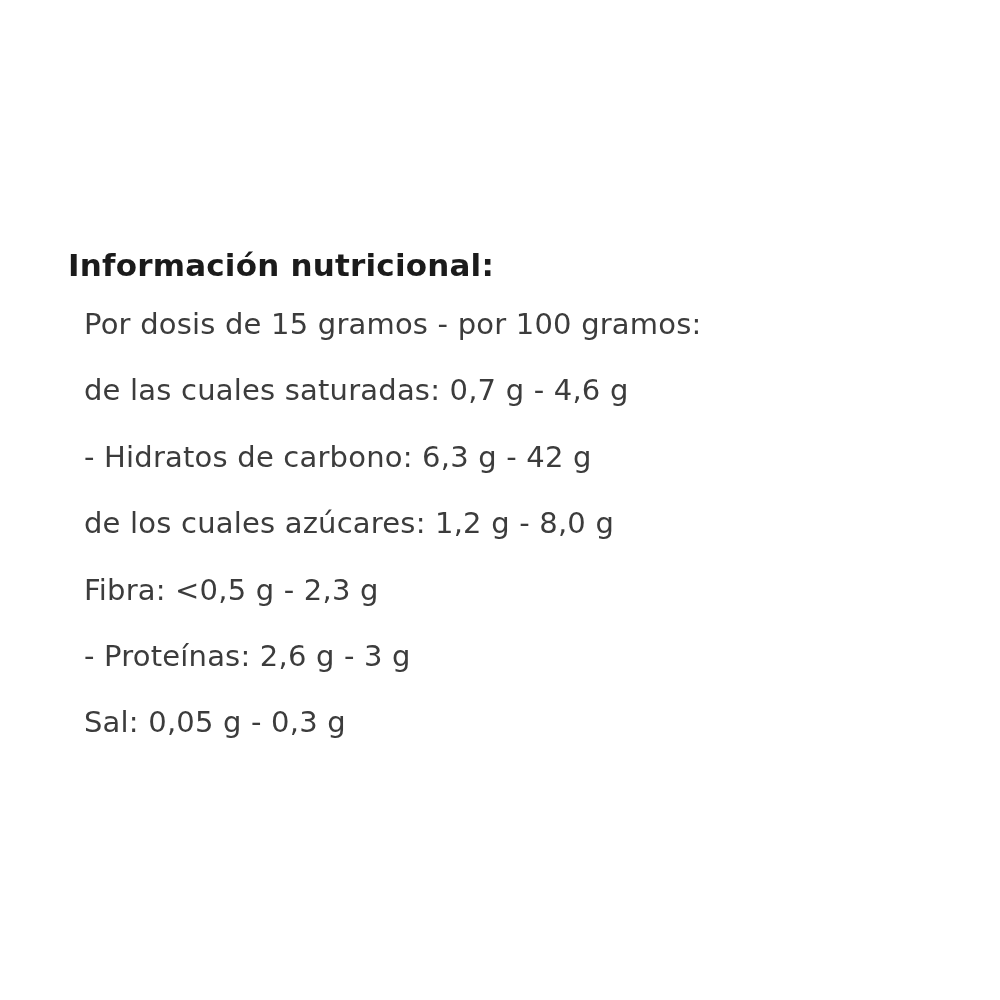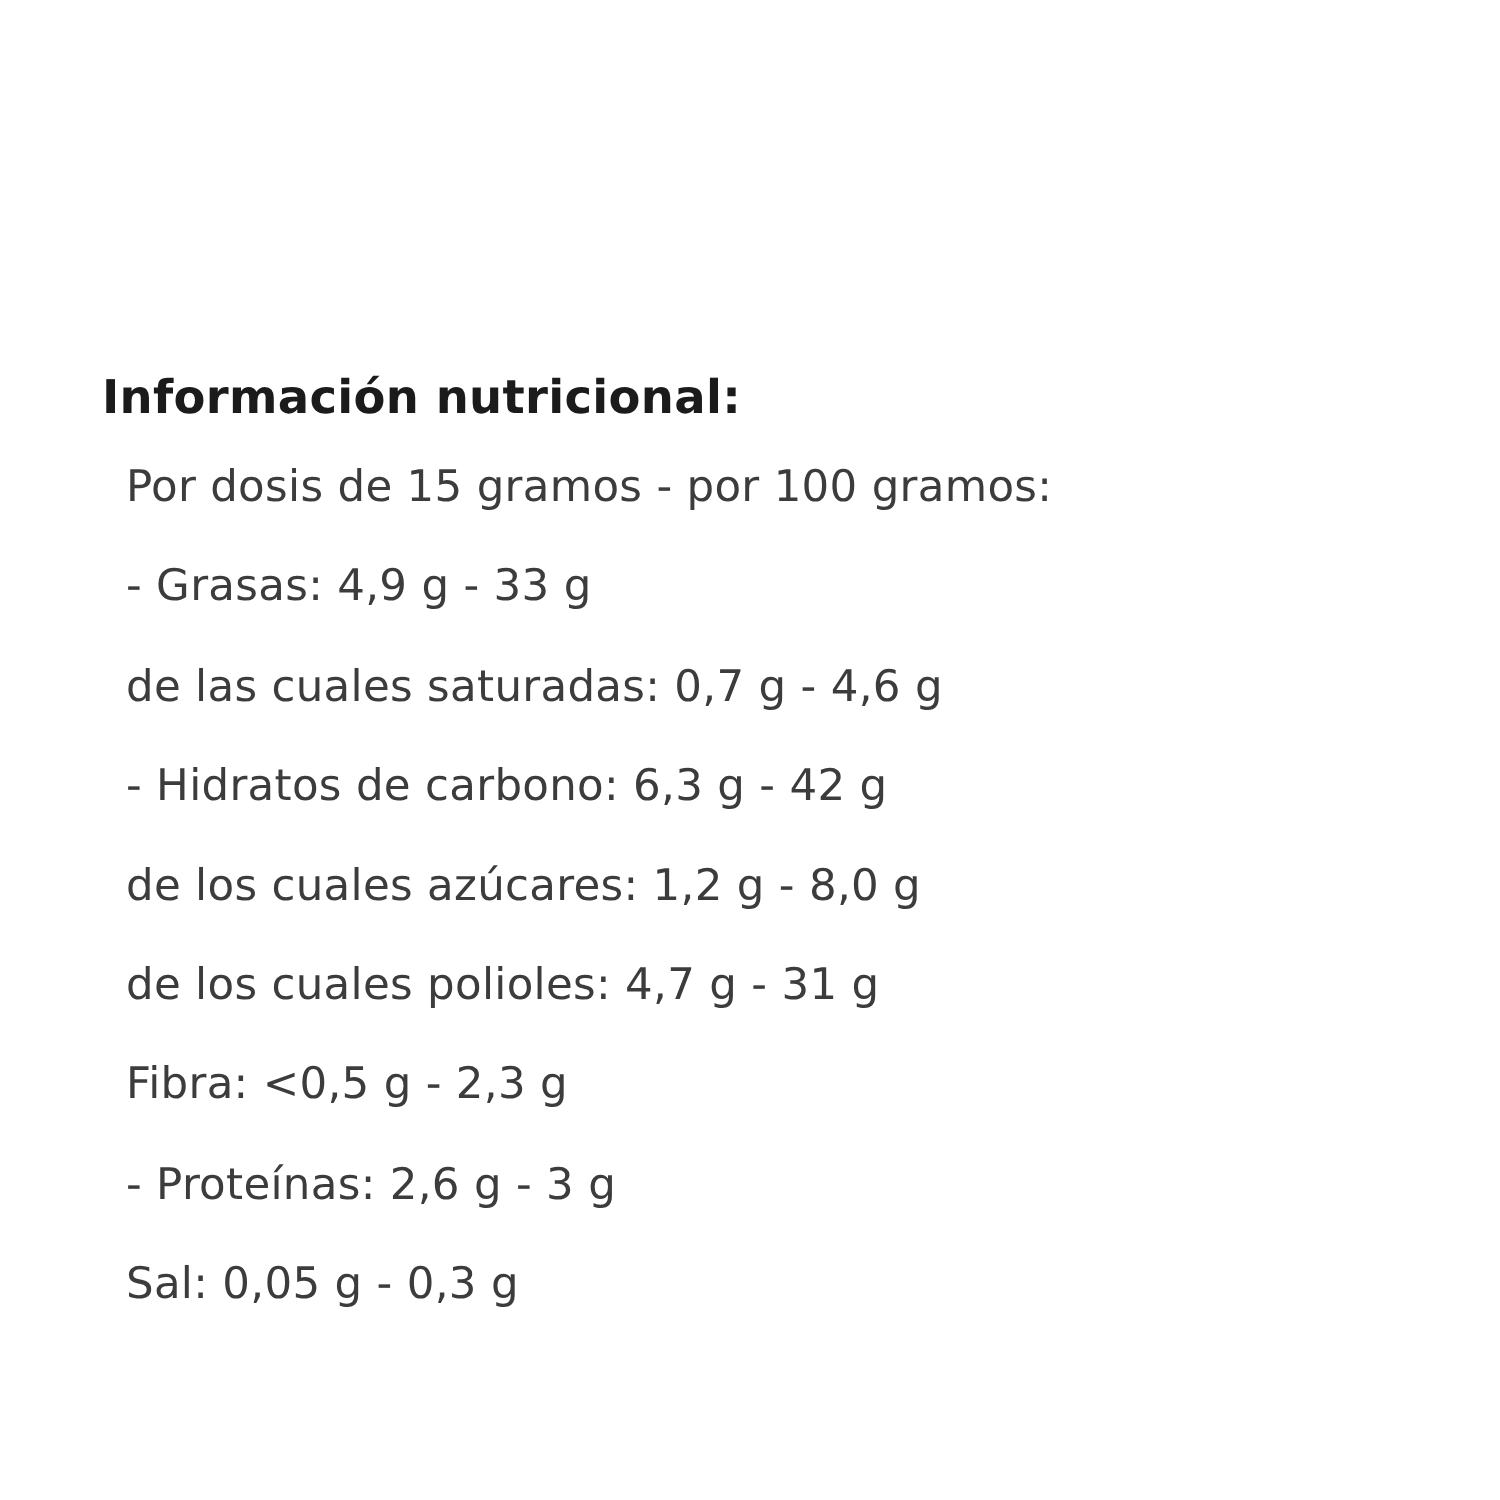--- a/index.html
+++ b/index.html
@@ -40,28 +40,26 @@
 </style>
 </head>
 <body>
 
 <div class="label-block">
   <h1 class="label-title">Información nutricional:</h1>
 
   <p class="label-line">Por dosis de 15 gramos - por 100 gramos:</p>
 
 
-  <p class="label-line">- Grasas: 4,9 g - 33 g</p>
 
   <p class="label-line">de las cuales saturadas: 0,7 g - 4,6 g</p>
 
   <p class="label-line">- Hidratos de carbono: 6,3 g - 42 g</p>
 
   <p class="label-line">de los cuales azúcares: 1,2 g - 8,0 g</p>
 
-  <p class="label-line">de los cuales polioles: 4,7 g - 31 g</p>
 
   <p class="label-line">Fibra: &lt;0,5 g - 2,3 g</p>
 
   <p class="label-line">- Proteínas: 2,6 g - 3 g</p>
 
   <p class="label-line">Sal: 0,05 g - 0,3 g</p>
 </div>
 
 </body></html>

